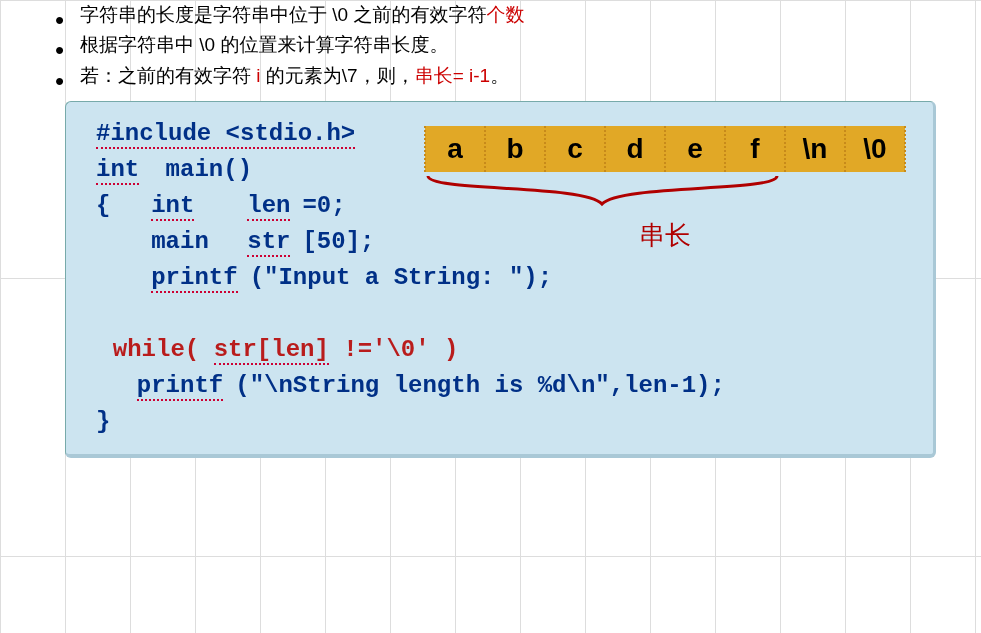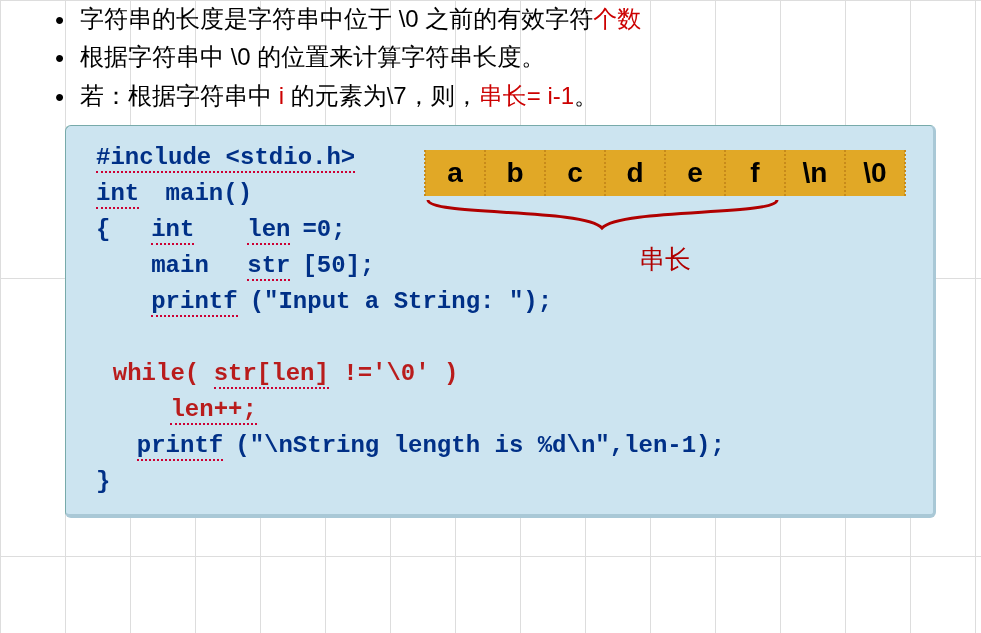--- a/index.html
+++ b/index.html
@@ -17,21 +17,21 @@
   }
   .content {
     padding: 0 35px 0 50px;
   }
   ul {
     margin: 0;
     padding: 0 0 0 30px;
     list-style: none;
   }
   ul li {
-    font-size: 24px;
+    font-size: 19px;
     line-height: 1.6;
     position: relative;
   }
   ul li::before {
     content: "•";
     position: absolute;
     left: -25px;
     font-size: 26px;
     color: #000;
   }
@@ -98,21 +98,21 @@
 <div class="content">
 
   <ul>
     <li>
       <span>字符串的长度是字符串中位于 \0 之前的有效字符</span><span class="red">个数</span>
     </li>
     <li>
       <span>根据字符串中 \0 的位置来计算字符串长度。</span>
     </li>
     <li>
-      <span>若：根据字符串中 </span><span class="red">i</span><span> 的元素为\7，则，</span><span class="red">串长= i-1</span><span>。</span>
+      <span>若：之前的有效字符 </span><span class="red">i</span><span> 的元素为\7，则，</span><span class="red">串长= i-1</span><span>。</span>
     </li>
   </ul>
 
   <div class="codebox">
 
     <div class="array-vis">
       <div class="cells">
         <span>a</span>
         <span>b</span>
         <span>c</span>
@@ -128,17 +128,16 @@
       <div class="brace-label">串长</div>
     </div>
 
     <div class="code-line"><span class="kw underl">#include &lt;stdio.h&gt;</span></div>
     <div class="code-line"><span class="kw underl">int</span><span class="kw"> main()</span></div>
     <div class="code-line"><span class="kw">{  </span><span class="kw underl">int</span><span class="kw">  </span><span class="kw underl">len</span><span class="kw">=0;</span></div>
     <div class="code-line"><span class="kw">   </span><span class="kw">main</span><span class="kw"> </span><span class="kw underl">str</span><span class="kw">[50];</span></div>
     <div class="code-line"><span class="kw">   </span><span class="kw underl">printf</span><span class="kw">("Input a String: ");</span></div>
     <div class="code-line"><span class="kw">  </span></div>
     <div class="code-line"><span class="red-code">  </span><span class="red-code">while( </span><span class="red-code underl">str[len]</span><span class="red-code"> !='\0' )</span></div>
-    <div class="code-line"><span class="red-code">      </span><span class="red-code underl">len++;</span></div>
     <div class="code-line"><span class="kw">  </span><span class="kw underl">printf</span><span class="kw">("\nString length is %d\n",len-1);</span></div>
     <div class="code-line kw">}</div>
   </div>
 </div>
 
 </body></html>

